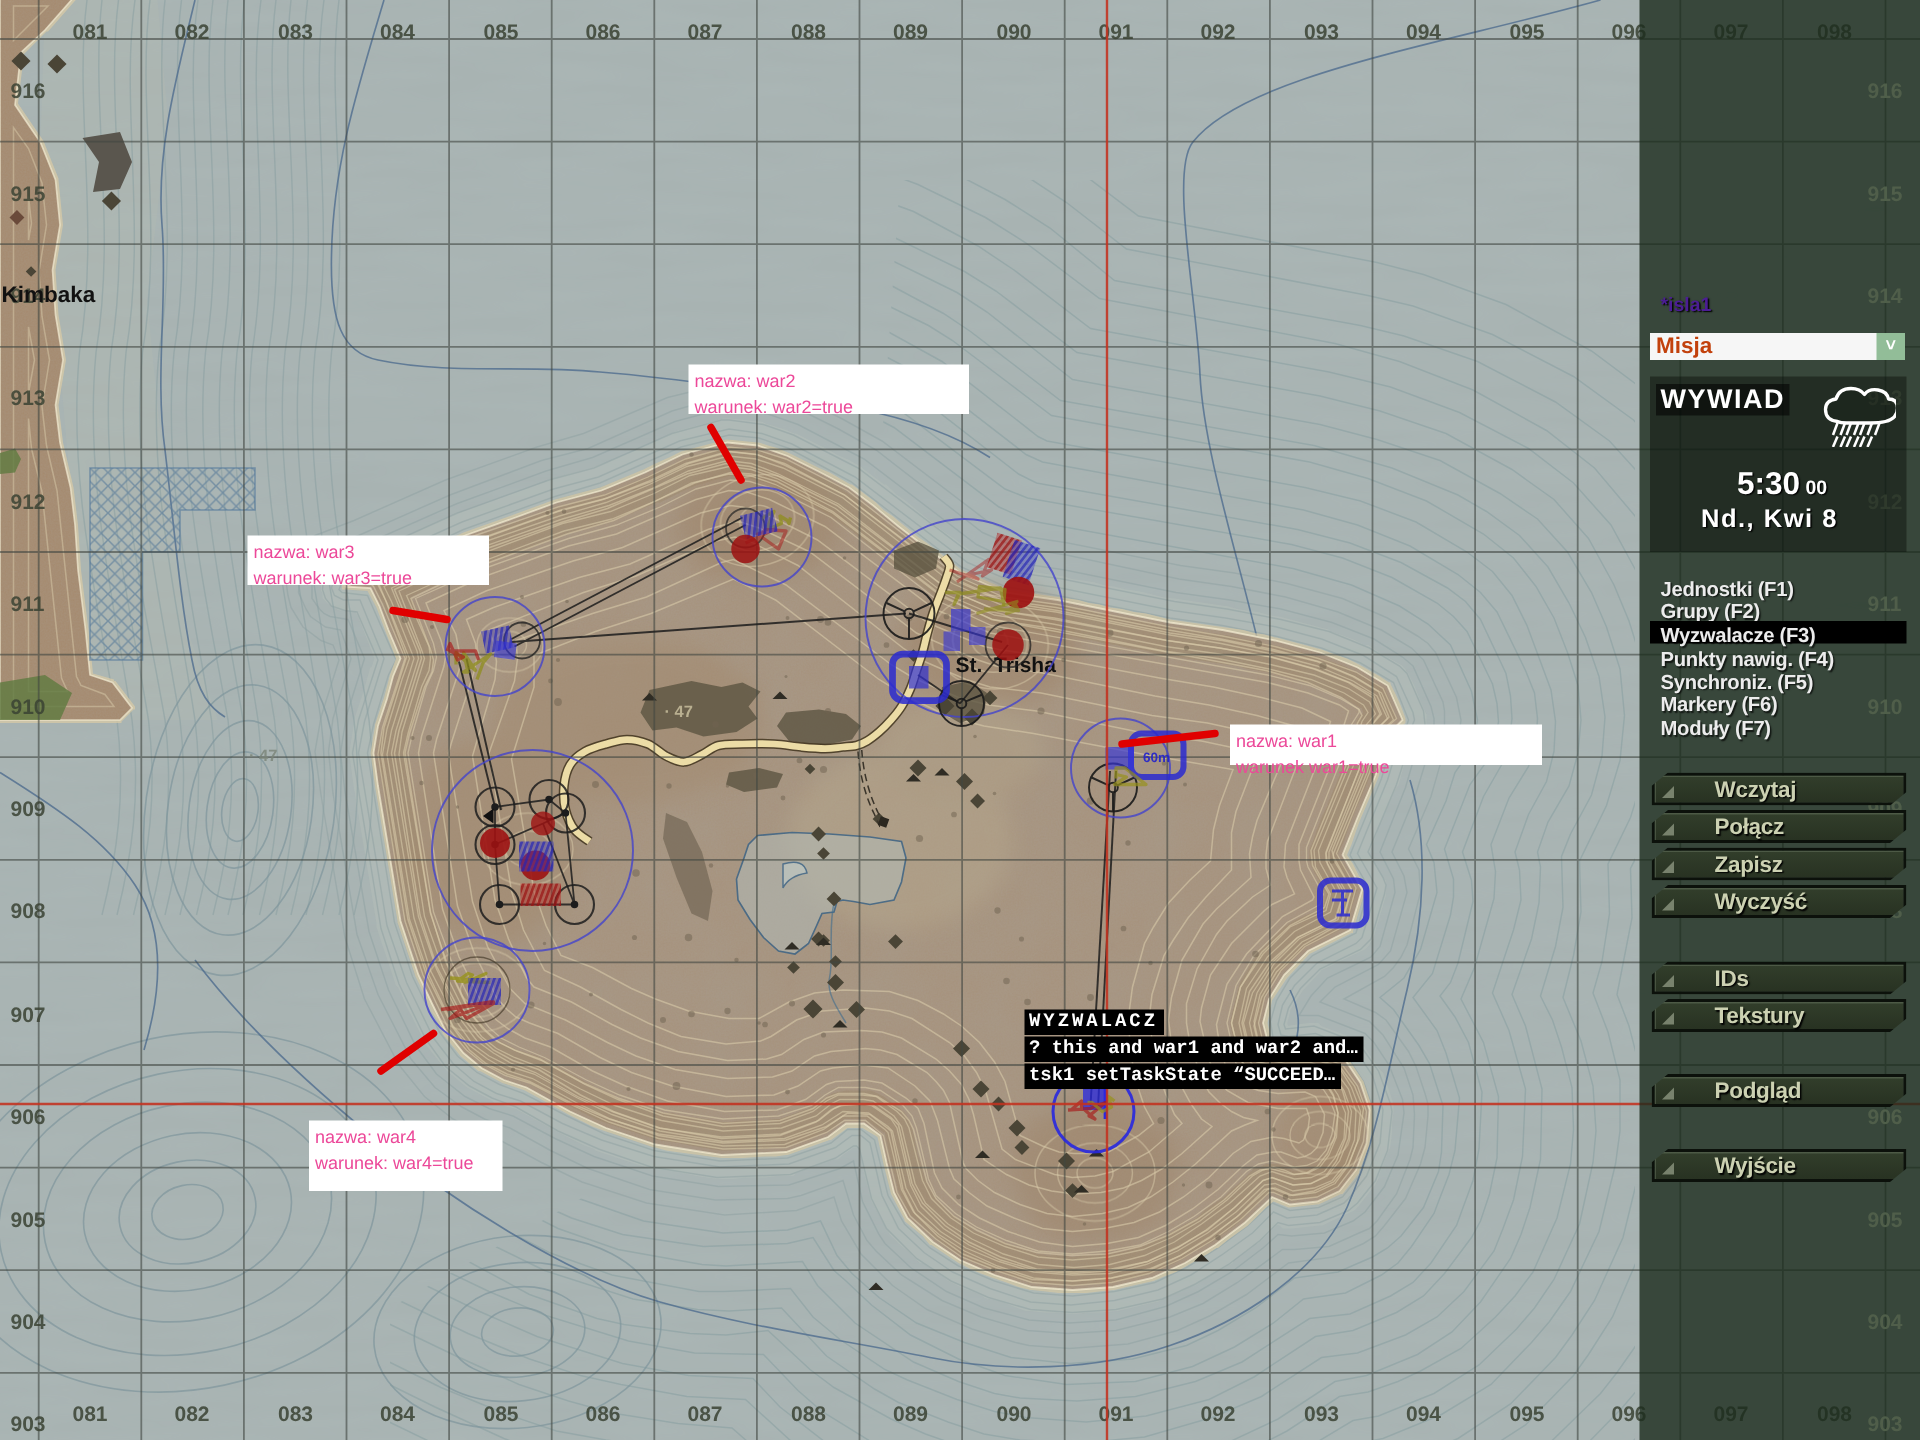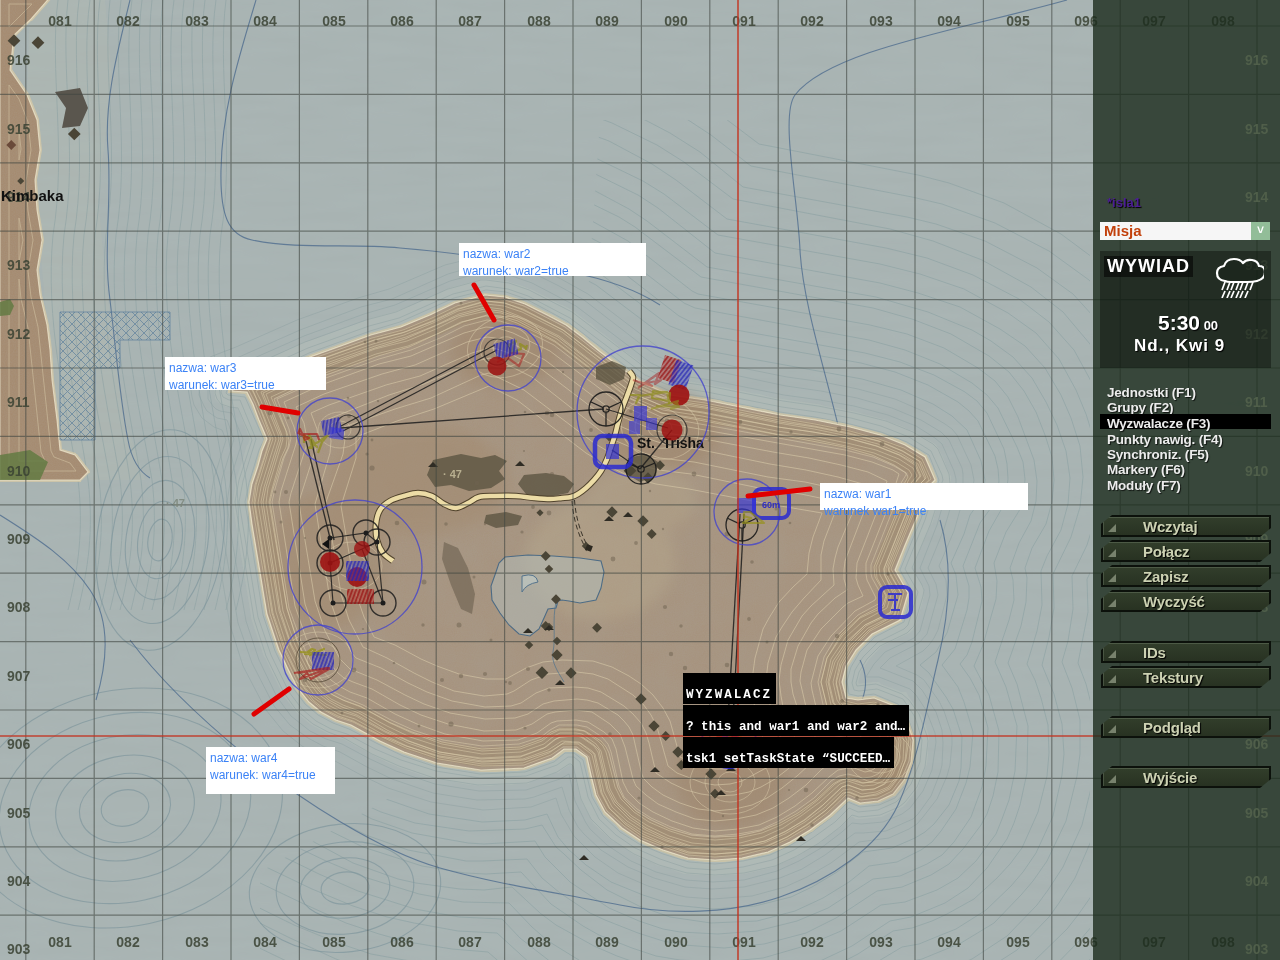--- a/index.html
+++ b/index.html
@@ -1,18 +1,18 @@
 <!DOCTYPE html>
 <html><head><meta charset="utf-8"><style>
 html,body{margin:0;padding:0;width:1280px;height:960px;overflow:hidden;background:#a7b2b1;font-family:"Liberation Sans",sans-serif;}
 #scene{position:relative;width:1280px;height:960px;}
 svg{position:absolute;left:0;top:0;}
-.tip{position:absolute;background:#fff;color:#3b82f6;font:12px "Liberation Sans",sans-serif;line-height:17px;padding:3px 5px 3px 4px;white-space:nowrap;}
+.tip{position:absolute;background:#fff;color:#ec4899;font:12px "Liberation Sans",sans-serif;line-height:17px;padding:3px 5px 3px 4px;white-space:nowrap;}
 .blk{position:absolute;color:#fff;font:bold 12.6px "Liberation Mono",monospace;white-space:nowrap;}
-.blk span{background:#000;padding:15px 4px 2px 3px;display:inline-block;margin-bottom:1px;}
+.blk span{background:#000;padding:1px 4px 2px 3px;display:inline-block;margin-bottom:1px;}
 #sidebar{position:absolute;left:1093px;top:0;width:187px;height:960px;background:rgba(28,44,29,0.80);}
 .mlabel{position:absolute;left:14px;color:#ececec;font:bold 13.5px "Liberation Sans",sans-serif;letter-spacing:-0.2px;text-shadow:1px 1px 1px rgba(0,0,0,0.7);}
 .btn{position:absolute;left:8px;width:170px;height:22px;background:linear-gradient(#323e2b,#283222);border:2px solid #0c110b;box-sizing:border-box;box-shadow:inset 1px 1px 0 rgba(160,175,150,0.25);clip-path:polygon(11px 0,100% 0,100% calc(100% - 9px),calc(100% - 11px) 100%,0 100%,0 9px);color:#ccd1b2;font:bold 15px "Liberation Sans",sans-serif;letter-spacing:-0.2px;line-height:19px;padding-left:40px;text-shadow:1px 1px 1px #000;}
 .btn i{position:absolute;left:5px;bottom:3px;width:0;height:0;border-left:8px solid transparent;border-bottom:8px solid #78826d;font-style:normal;}
 </style></head><body>
 <div id="scene">
 <svg width="1280" height="960" viewBox="0 0 1280 960" shape-rendering="geometricPrecision">
 <defs>
 <filter id="tex" x="0" y="0" width="100%" height="100%">
           <feTurbulence type="fractalNoise" baseFrequency="0.9" numOctaves="2" seed="7" result="n"></feTurbulence>
@@ -665,21 +665,21 @@
 <line x1="18" y1="37" x2="15" y2="44"></line>
 <line x1="22" y1="37" x2="19" y2="44"></line>
 <line x1="27" y1="37" x2="24" y2="44"></line>
 <line x1="31" y1="37" x2="28" y2="44"></line>
 <line x1="36" y1="37" x2="33" y2="44"></line>
 </g>
         </svg>
 
 <div style="position:absolute;left:58px;top:60px;color:#fff;font:bold 21px 'Liberation Sans',sans-serif;text-shadow:1px 1px 1px #000;">5:30<span style="font-size:13px;"> 00</span></div>
 
-<div style="position:absolute;left:34px;top:85px;color:#fff;font:bold 17px 'Liberation Sans',sans-serif;text-shadow:1px 1px 1px #000;letter-spacing:1px;">Nd., Kwi 9</div>
+<div style="position:absolute;left:34px;top:85px;color:#fff;font:bold 17px 'Liberation Sans',sans-serif;text-shadow:1px 1px 1px #000;letter-spacing:1px;">Nd., Kwi 8</div>
 </div>
 
 <div class="mlabel" style="top:385px;">Jednostki (F1)</div>
 <div class="mlabel" style="top:400px;">Grupy (F2)</div>
 <div class="mlabel" style="top:432px;">Punkty nawig. (F4)</div>
 <div class="mlabel" style="top:447px;">Synchroniz. (F5)</div>
 <div class="mlabel" style="top:462px;">Markery (F6)</div>
 <div class="mlabel" style="top:478px;">Moduły (F7)</div>
 
 <div style="position:absolute;left:7px;top:414px;width:171px;height:15px;background:#000;"></div>

